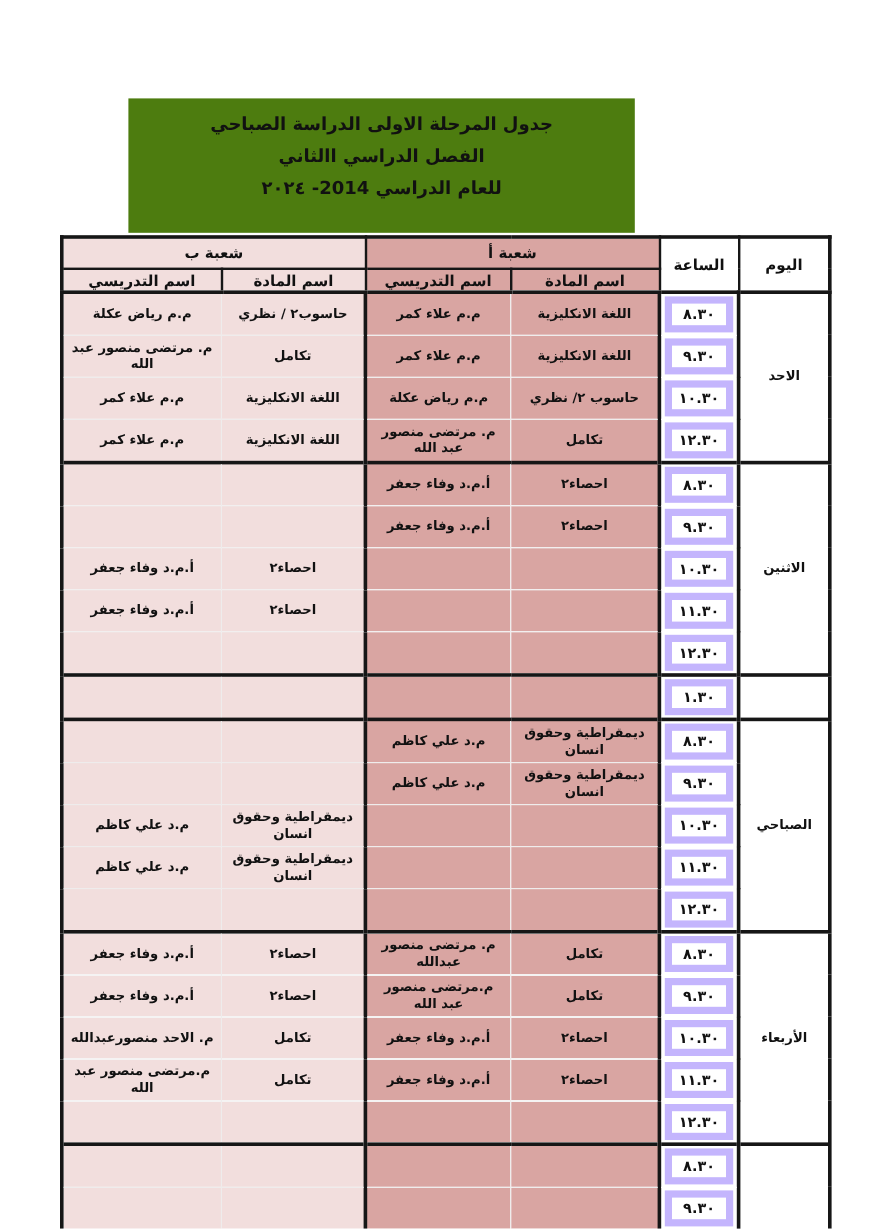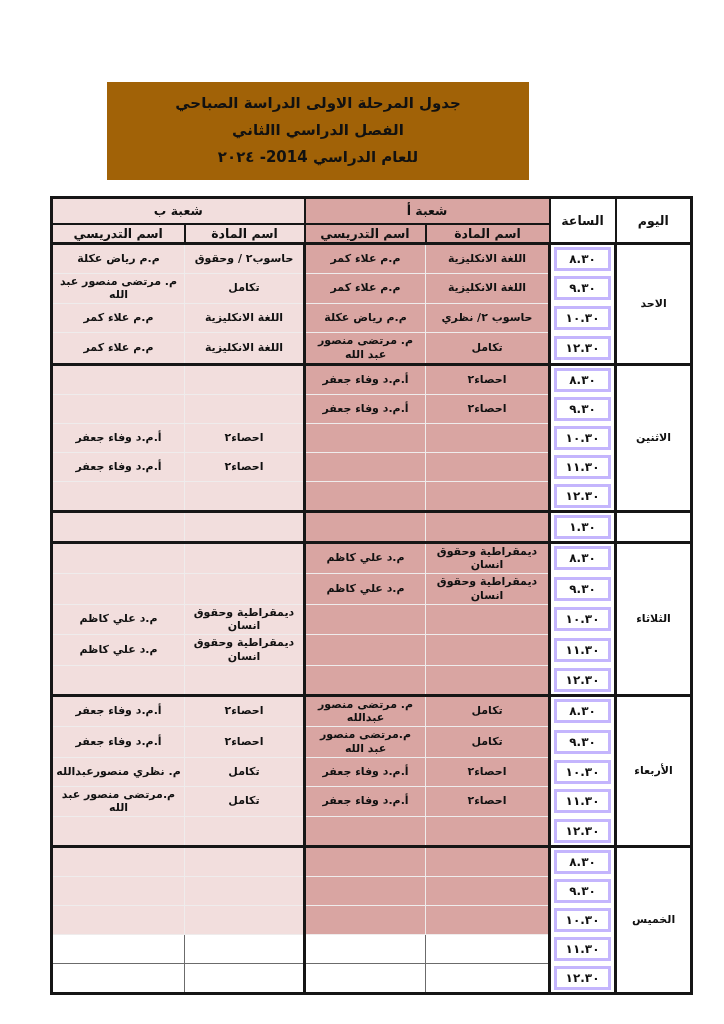--- a/index.html
+++ b/index.html
@@ -6,24 +6,24 @@
   .page{
     position:relative;
     width:724px;height:1024px;
     background:#ffffff;
     font-family:"DejaVu Sans","Liberation Sans",sans-serif;
     font-weight:700;color:#111;
     overflow:hidden;
   }
   .title-block{
     position:absolute;left:107px;top:82px;width:422px;
-    background:#a16207;
+    background:#4d7c0f;
     text-align:center;direction:rtl;
     font-size:15px;
-    padding:8px 0 9px;
+    padding:8px 0 23px;
   }
   .title-block .tline{line-height:27px;}
   table.sched{
     position:absolute;left:50px;top:196px;width:640px;
     border-collapse:collapse;table-layout:fixed;
     border:3px solid #161616;
   }
   td,th{
     padding:1px 3px;text-align:center;vertical-align:middle;
     direction:rtl;overflow:hidden;word-wrap:break-word;
@@ -47,21 +47,21 @@
     padding:2px 2px;
   }
   td.c-day{
     background:#ffffff;
     border-left:3px solid #161616;border-right:3px solid #161616;
     font-size:11px;
   }
   tr.block-start td{border-top:3px solid #161616;}
   tbody tr:last-child td{border-bottom:3px solid #161616;}
   .time-box{
-    border:3px solid #c4b5fd;
+    border:6px solid #c4b5fd;
     background:#ffffff;
     font-size:12px;line-height:18px;
     margin:0 1px;min-height:18px;
   }
 </style>
 </head>
 <body>
 
 <div class="page">
 
@@ -90,21 +90,21 @@
       <tr class="h2">
         <th class="hb">اسم التدريسي</th>
         <th class="hb">اسم المادة</th>
         <th class="ha">اسم التدريسي</th>
         <th class="ha">اسم المادة</th>
       </tr>
     </thead>
     <tbody id="sched-body">
         <tr class="block-start">
           <td class="c-bteach b">م.م رياض عكلة</td>
-          <td class="c-bsub b">حاسوب٢ / وحقوق</td>
+          <td class="c-bsub b">حاسوب٢ / نظري</td>
           <td class="c-ateach a">م.م علاء كمر</td>
           <td class="c-asub a">اللغة الانكليزية</td>
           <td class="c-time">
             <div class="time-box">٨.٣٠</div>
           </td>
           <td class="c-day" rowspan="4">الاحد</td>
         </tr>
         <tr>
           <td class="c-bteach b">م. مرتضى منصور عبد الله</td>
           <td class="c-bsub b">تكامل</td>
@@ -189,21 +189,21 @@
           <td class="c-day" rowspan="1"></td>
         </tr>
         <tr class="block-start">
           <td class="c-bteach b"></td>
           <td class="c-bsub b"></td>
           <td class="c-ateach a">م.د علي كاظم</td>
           <td class="c-asub a">ديمقراطية وحقوق انسان</td>
           <td class="c-time">
             <div class="time-box">٨.٣٠</div>
           </td>
-          <td class="c-day" rowspan="5">الثلاثاء</td>
+          <td class="c-day" rowspan="5">الصباحي</td>
         </tr>
         <tr>
           <td class="c-bteach b"></td>
           <td class="c-bsub b"></td>
           <td class="c-ateach a">م.د علي كاظم</td>
           <td class="c-asub a">ديمقراطية وحقوق انسان</td>
           <td class="c-time">
             <div class="time-box">٩.٣٠</div>
           </td>
         </tr>
@@ -247,21 +247,21 @@
         <tr>
           <td class="c-bteach b">أ.م.د وفاء جعفر</td>
           <td class="c-bsub b">احصاء٢</td>
           <td class="c-ateach a">م.مرتضى منصور عبد الله</td>
           <td class="c-asub a">تكامل</td>
           <td class="c-time">
             <div class="time-box">٩.٣٠</div>
           </td>
         </tr>
         <tr>
-          <td class="c-bteach b">م. نظري منصورعبدالله</td>
+          <td class="c-bteach b">م. الاحد منصورعبدالله</td>
           <td class="c-bsub b">تكامل</td>
           <td class="c-ateach a">أ.م.د وفاء جعفر</td>
           <td class="c-asub a">احصاء٢</td>
           <td class="c-time">
             <div class="time-box">١٠.٣٠</div>
           </td>
         </tr>
         <tr>
           <td class="c-bteach b">م.مرتضى منصور عبد الله</td>
           <td class="c-bsub b">تكامل</td>

